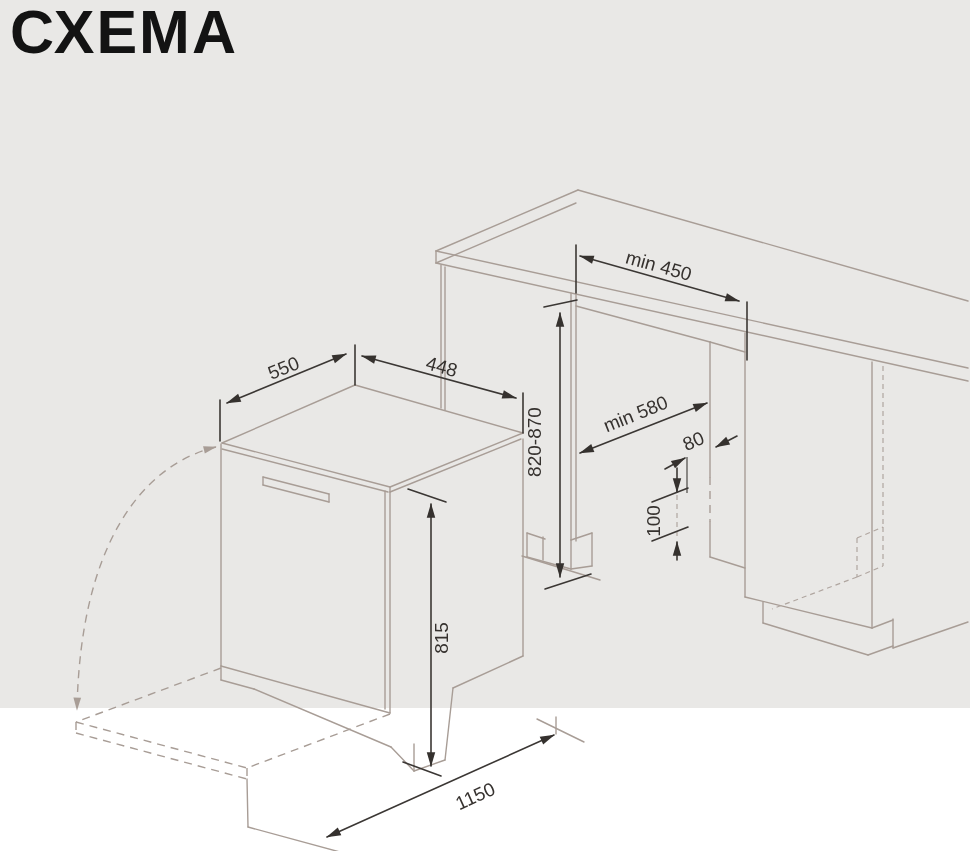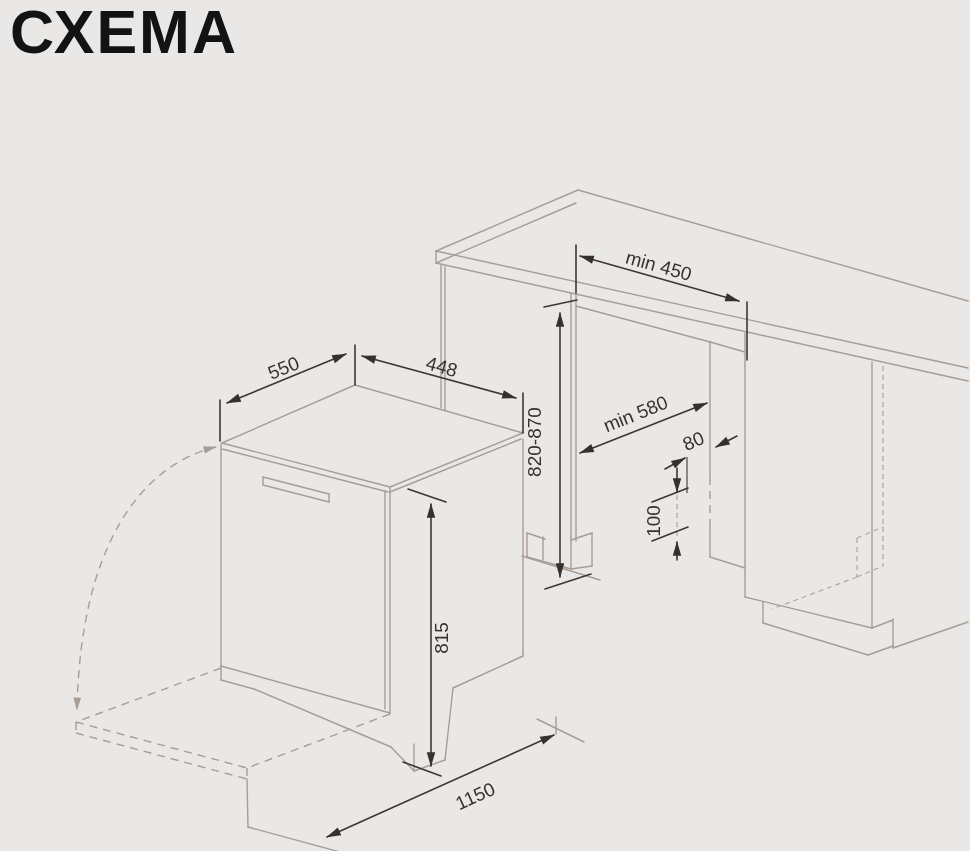--- a/index.html
+++ b/index.html
@@ -1,18 +1,18 @@
 <!DOCTYPE html>
 <html><head>
 <meta charset="utf-8">
 <style>
   html,body{margin:0;padding:0;}
   body{width:970px;height:851px;overflow:hidden;}
   .canvas{
-    position:relative;width:970px;height:851px;
+    position:relative;width:970px;height:708px;
     background:#e9e8e6;
     font-family:"Liberation Sans", sans-serif;
   }
   .page-title{
     position:absolute;top:0px;left:10px;z-index:2;
     font-weight:700;font-size:61px;line-height:65px;letter-spacing:2px;
     color:#131313;margin:0;
   }
   .page-title span{display:block;}
   svg.drawing{position:absolute;top:0;left:0;z-index:1;}

